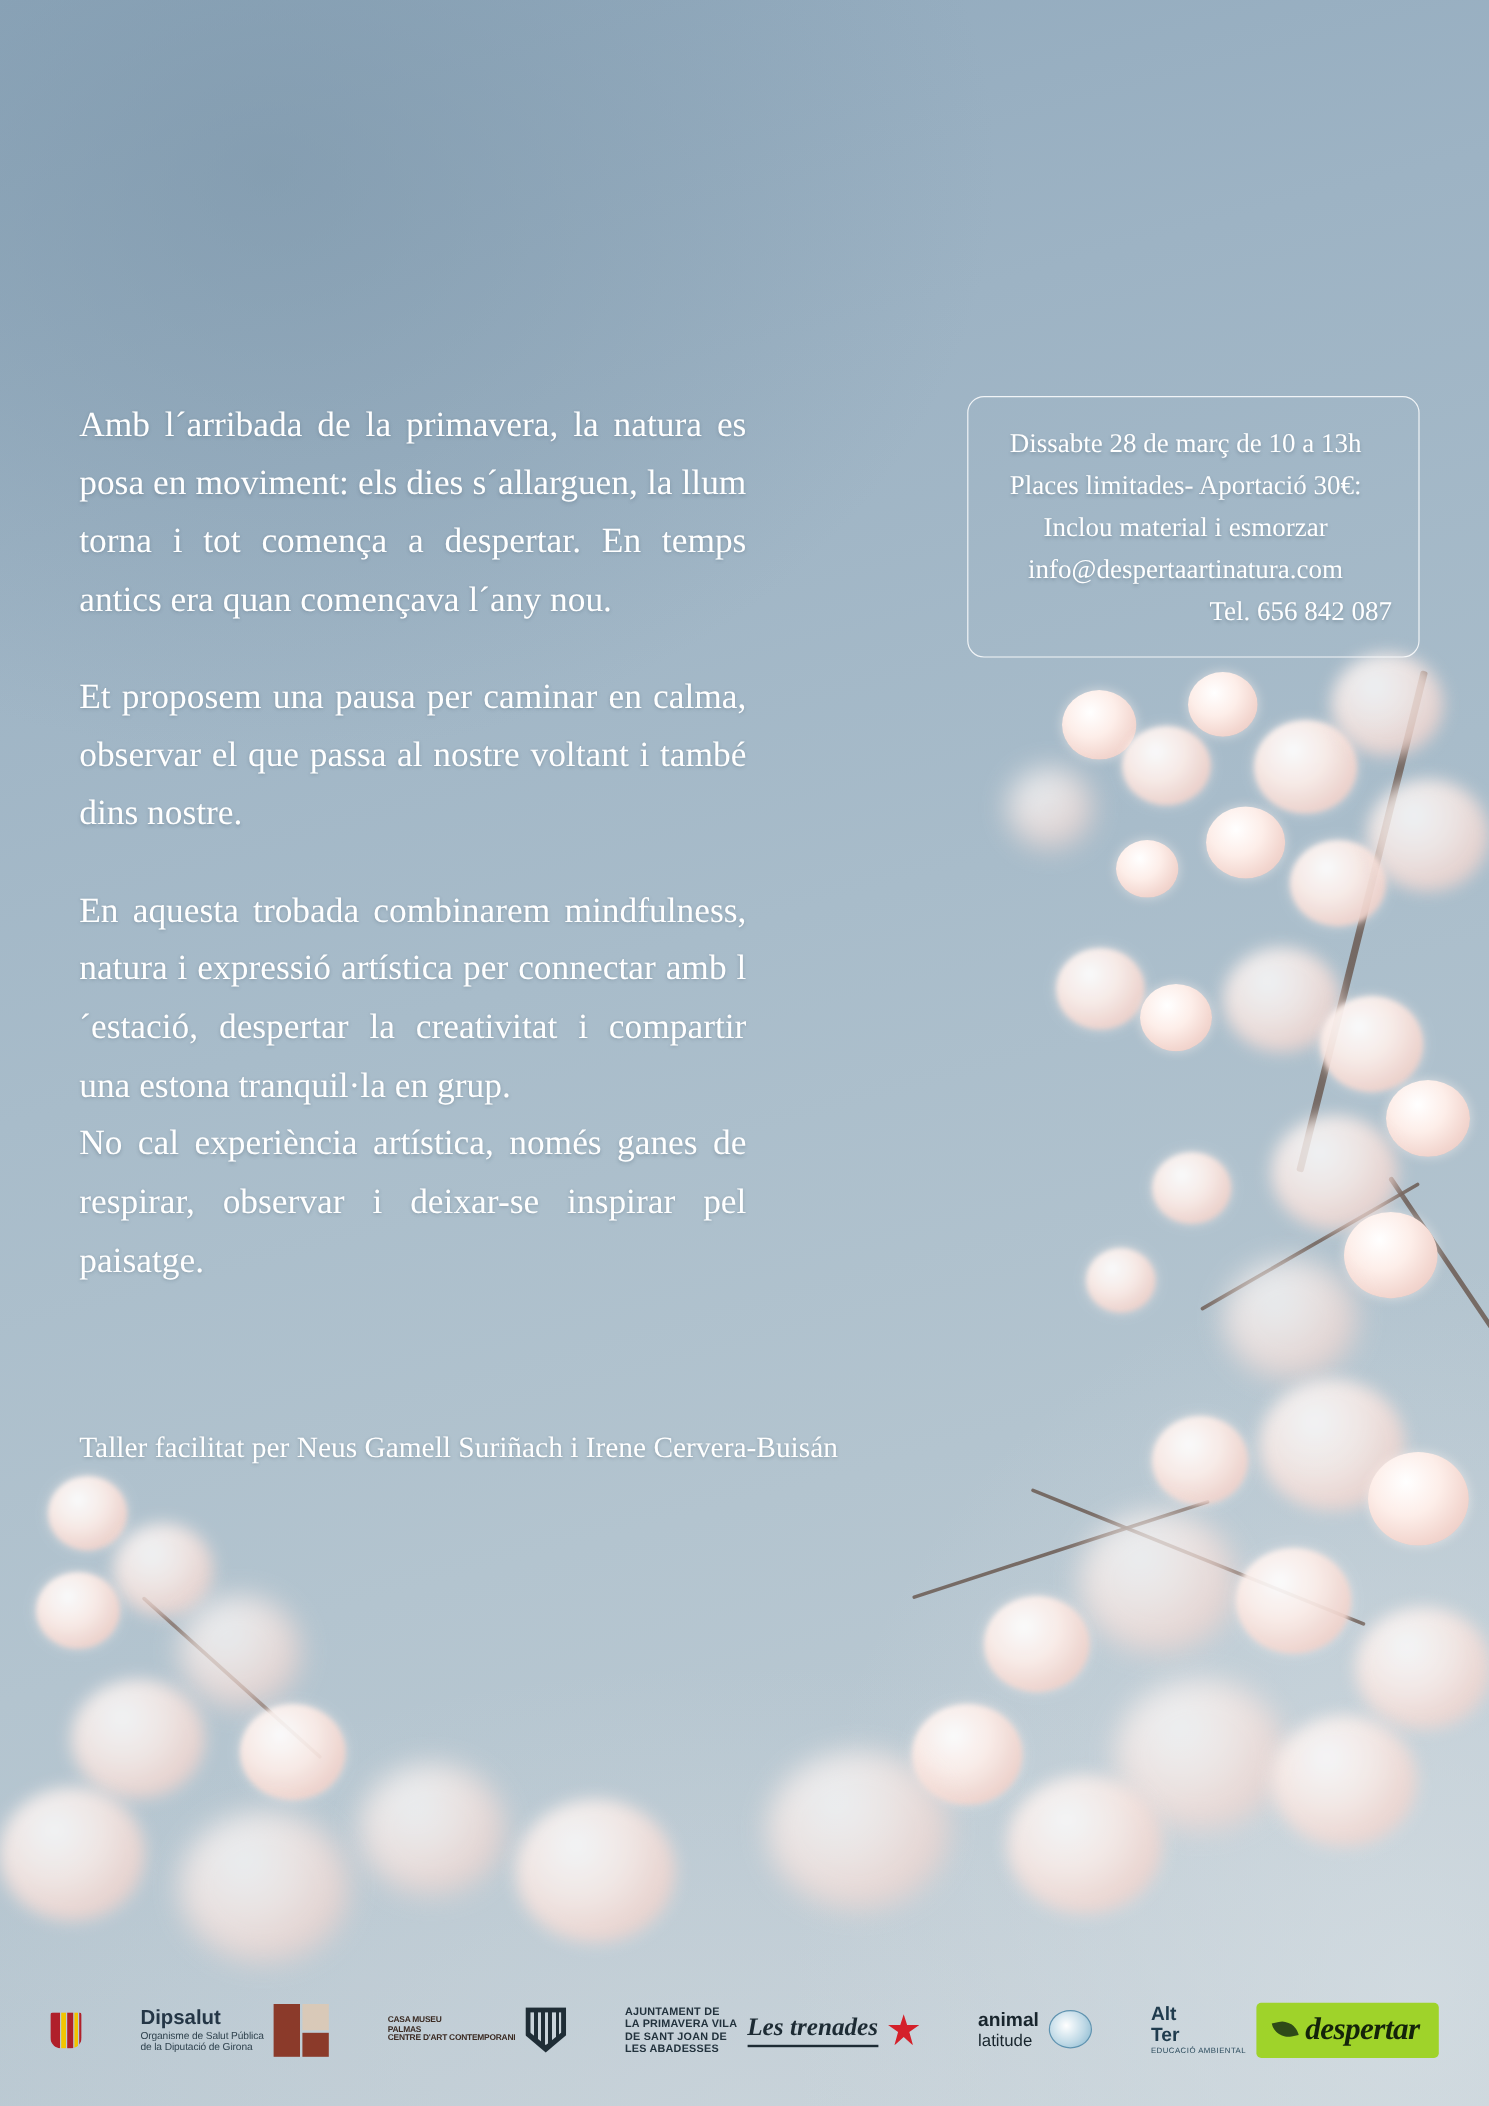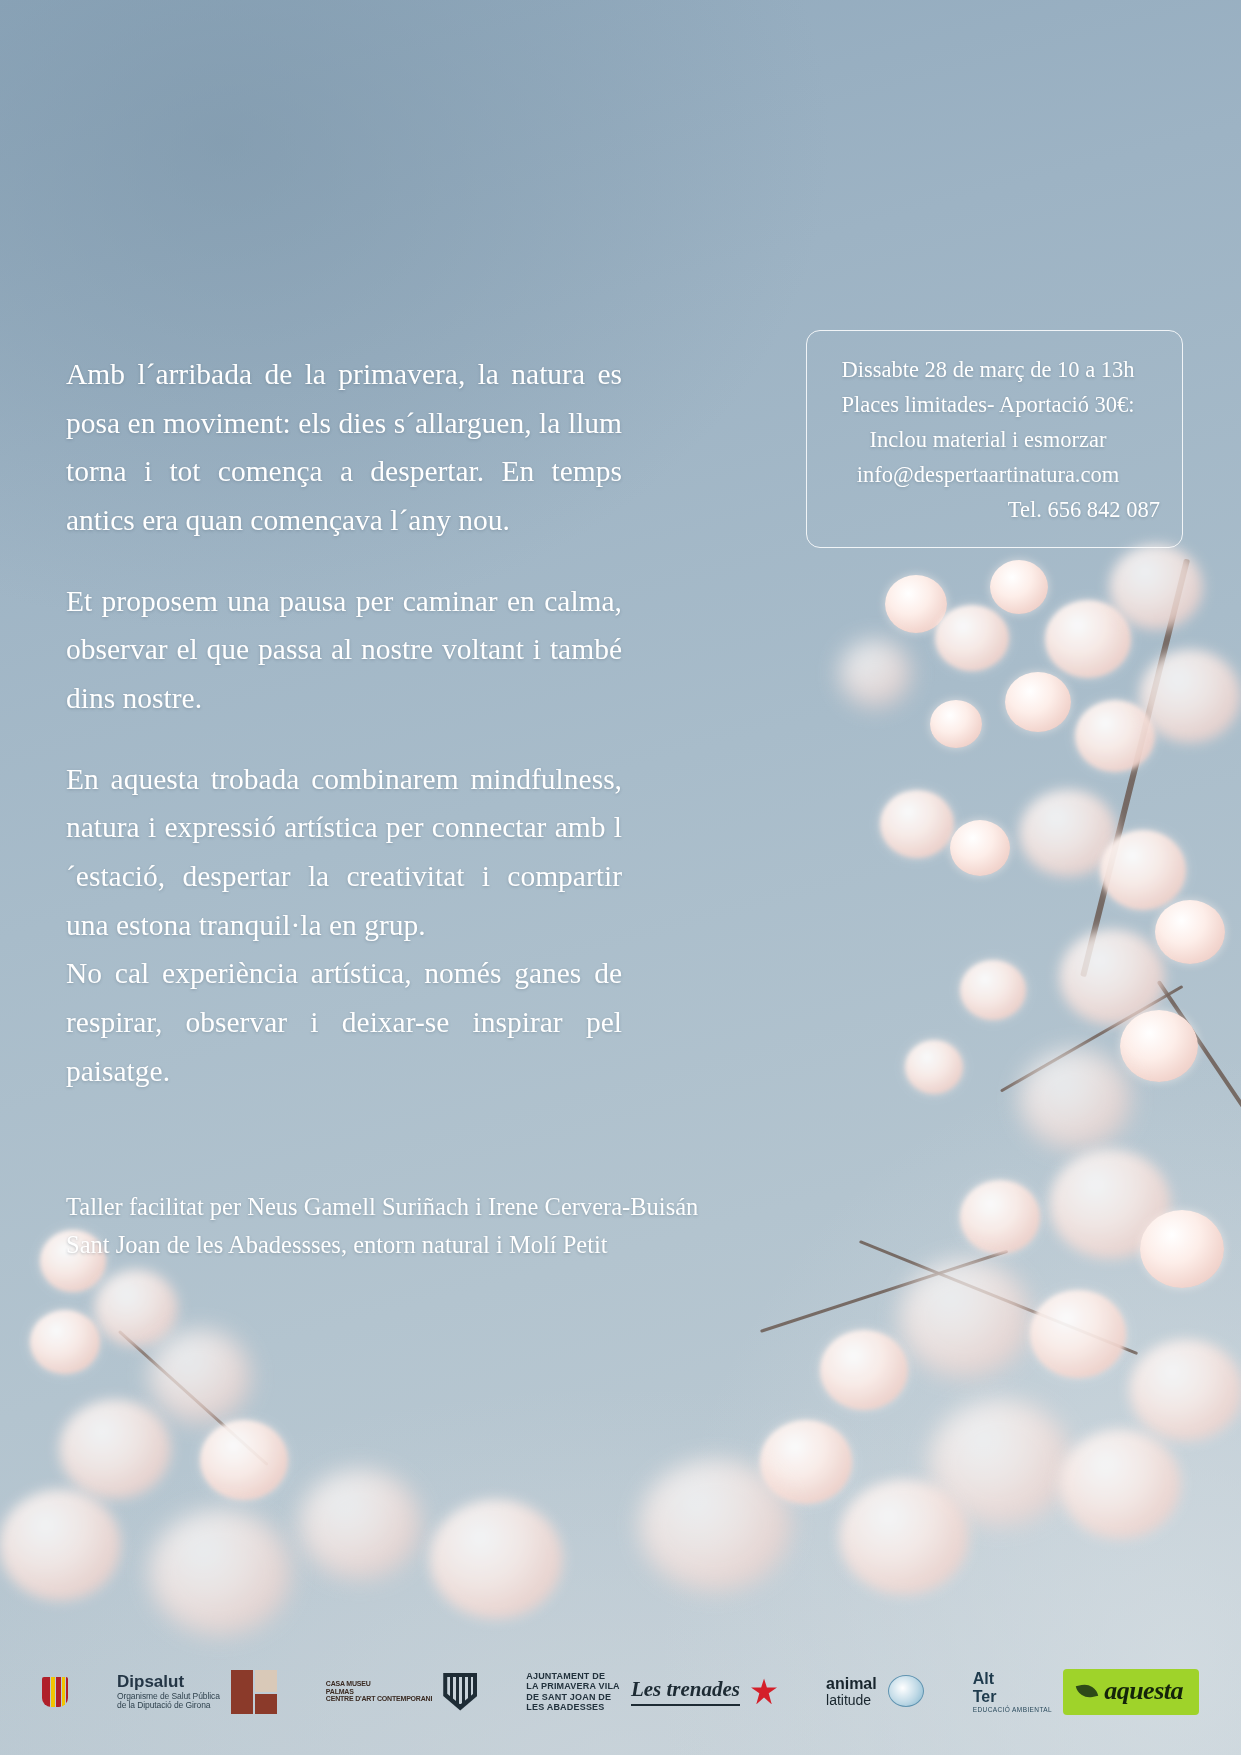--- a/index.html
+++ b/index.html
@@ -85,21 +85,20 @@
     text-shadow: 0 2px 6px rgba(55,75,92,0.35);
     white-space: nowrap;
   }
 
   
   .copy {
     position: absolute;
     left: 66px;
     top: 330px;
     width: 556px;
-    margin-top: 20px;
   }
   .copy p {
     margin: 0 0 32px 0;
     font-size: 29.5px;
     line-height: 1.65;
     text-align: justify;
     text-shadow: 0 1px 3px rgba(60,80,95,0.30);
   }
   .copy p.tight {
     margin-bottom: 0;
@@ -335,21 +334,20 @@
   <div class="info-box">
     <div>Dissabte 28 de març de 10 a 13h</div>
     <div>Places limitades- Aportació 30€:</div>
     <div>Inclou material i esmorzar</div>
     <div>info@despertaartinatura.com</div>
     <div class="right">Tel. 656 842 087</div>
   </div>
 
   <div class="credits">
     <div>Taller facilitat per Neus Gamell Suriñach i  Irene Cervera-Buisán</div>
-    <div>Sant Joan de les Abadessses, entorn natural i Molí Petit</div>
   </div>
 
   <div class="footer">
 
     <div class="logo">
       <div class="dipsalut-mark"></div>
       <div class="logo-text">
         <div class="dipsalut-name">Dipsalut</div>
         <div class="dipsalut-sub">Organisme de Salut Pública</div>
         <div class="dipsalut-sub">de la Diputació de Girona</div>
@@ -392,18 +390,18 @@
       <div class="logo-text">
         <div class="altter-name">Alt</div>
         <div class="altter-name">Ter</div>
         <div class="altter-sub">EDUCACIÓ AMBIENTAL</div>
       </div>
     </div>
 
     <div class="logo">
       <div class="desperta-chip">
         <div class="desperta-leaf"></div>
-        <div class="desperta-word">aquesta</div>
+        <div class="desperta-word">despertar</div>
       </div>
     </div>
 
   </div>
 </div>
 
 </body></html>

